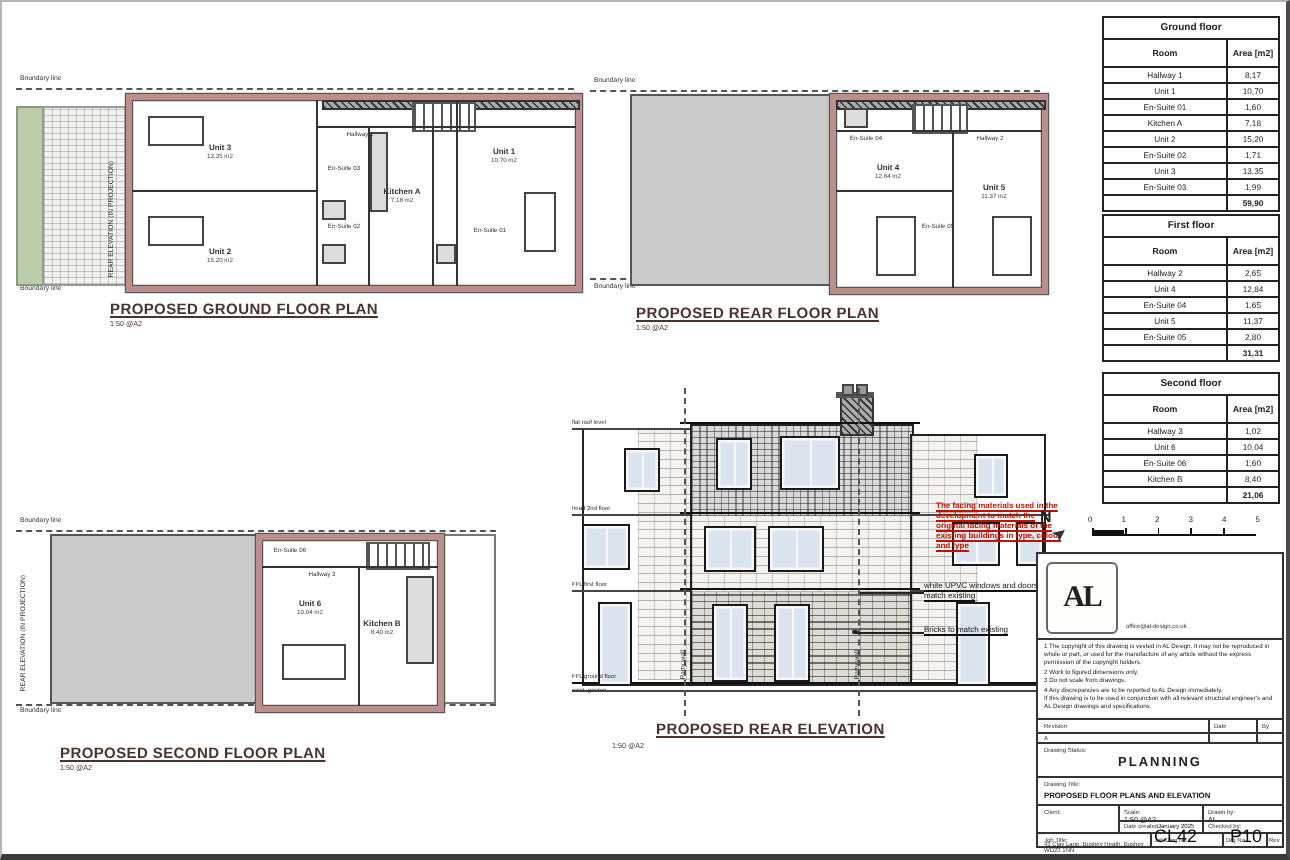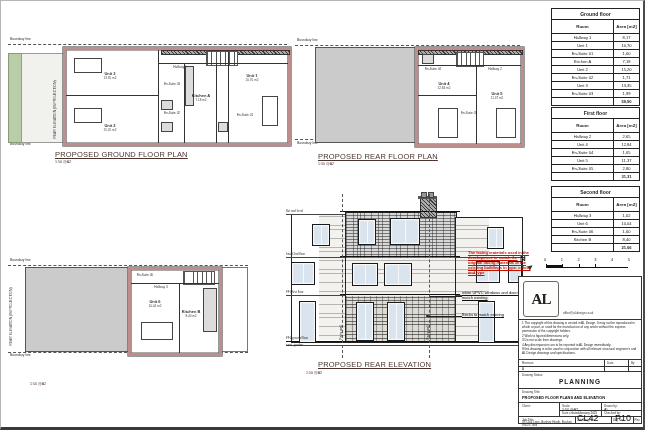--- a/index.html
+++ b/index.html
@@ -5,21 +5,21 @@
   html,body{margin:0;padding:0;background:#888;}
   .sheet{position:relative;width:645px;height:430px;background:#fff;overflow:hidden;
          font-family:"Liberation Sans",sans-serif;color:#222;}
   .frame{position:absolute;inset:0;border:1px solid #b5b5b5;border-right:2px solid #4a4a4a;border-bottom:3px solid #3a3a3a;pointer-events:none;}
   .abs{position:absolute;}
   
   .dash-h{border-top:1px dashed #555;height:0;}
   .dash-v{border-left:1px dashed #555;width:0;}
   .tiny{font-size:3.4px;line-height:1.1;color:#333;white-space:nowrap;}
   .rot{transform:rotate(-90deg);transform-origin:0 100%;}
-  .plan-title{font-size:7.5px;font-weight:normal;color:#4a332c;text-decoration:underline;letter-spacing:.2px;white-space:nowrap;}
+  .plan-title{font-size:7.5px;font-weight:bold;color:#4a332c;text-decoration:underline;letter-spacing:.2px;white-space:nowrap;}
   .plan-scale{font-size:3.6px;color:#4a332c;white-space:nowrap;}
   .wall{background:#fff;border:3px solid #bc8f8c;box-shadow:0 0 0 .6px #555, inset 0 0 0 .6px #555;}
   .part-v{background:#333;width:1px;position:absolute;}
   .part-h{background:#333;height:1px;position:absolute;}
   .furn{position:absolute;background:#fff;border:.8px solid #444;}
   .furn.grey{background:#dcdcdc;}
   .stairs{position:absolute;background-color:#fff;border:.8px solid #555;
           background-image:repeating-linear-gradient(90deg,#555 0 .8px,transparent .8px 4.5px);}
   .grey-roof{background:#cbcbcb;border:1px solid #555;}
   .annex{border:.8px solid #777;background:#fff;}
@@ -207,20 +207,21 @@
       </div>
       <div class="room" style="left:4px;top:30px;width:40px;">
         <div class="nm">Unit 6</div>
         <div class="ar">10.04 m2</div>
       </div>
       <div class="room" style="left:48px;top:40px;width:24px;">
         <div class="nm">Kitchen B</div>
         <div class="ar">8.40 m2</div>
       </div>
     </div>
+    <div class="abs plan-title" style="left:30px;top:122px;">PROPOSED SECOND FLOOR PLAN</div>
     <div class="abs plan-scale" style="left:30px;top:132px;">1:50 @A2</div>
   </div>
 
   <div class="abs" style="left:0;top:0;width:645px;height:430px;pointer-events:none;">
 
     <div class="blk" style="left:291px;top:214px;width:54px;height:127px;">
       <div class="abs h-brick-lt" style="left:27px;top:0;width:27px;height:125px;"></div>
     </div>
 
     <div class="blk" style="left:345px;top:212px;width:110px;height:129px;">
@@ -296,21 +297,21 @@
     <div class="lev-lbl" style="left:286px;top:336px;">FFL ground floor</div>
     <div class="lev-lbl" style="left:286px;top:343px;">exist. garden</div>
 
     <div class="red-note" style="left:468px;top:250px;width:64px;">The facing materials used in the development to match the original facing materials of the existing buildings in type, colour and type</div>
     <div class="leader" style="left:430px;top:296px;width:32px;"></div>
     <div class="blk-note" style="left:462px;top:291px;width:70px;white-space:normal;">white UPVC windows and doors to match existing</div>
     <div class="leader" style="left:428px;top:316px;width:34px;"></div>
     <div class="abs" style="left:426px;top:314.5px;width:2.5px;height:2.5px;background:#222;border-radius:50%;"></div>
     <div class="blk-note" style="left:462px;top:313px;">Bricks to match existing</div>
 
-    <div class="abs plan-title" style="left:306px;top:360px;padding-left:12px;">PROPOSED REAR ELEVATION</div>
+    <div class="abs plan-title" style="left:316px;top:360px;padding-left:12px;">PROPOSED REAR ELEVATION</div>
     <div class="abs plan-scale" style="left:306px;top:371px;">1:50 @A2</div>
   </div>
 
   <div class="north-n" style="left:520px;top:254px;">N</div>
   <div class="north-arrow" style="left:526px;top:262px;">➤</div>
   <div class="sb-nums" style="left:544px;top:257px;width:86px;">
     <span>0</span>
       <span>1</span>
       <span>2</span>
       <span>3</span>

